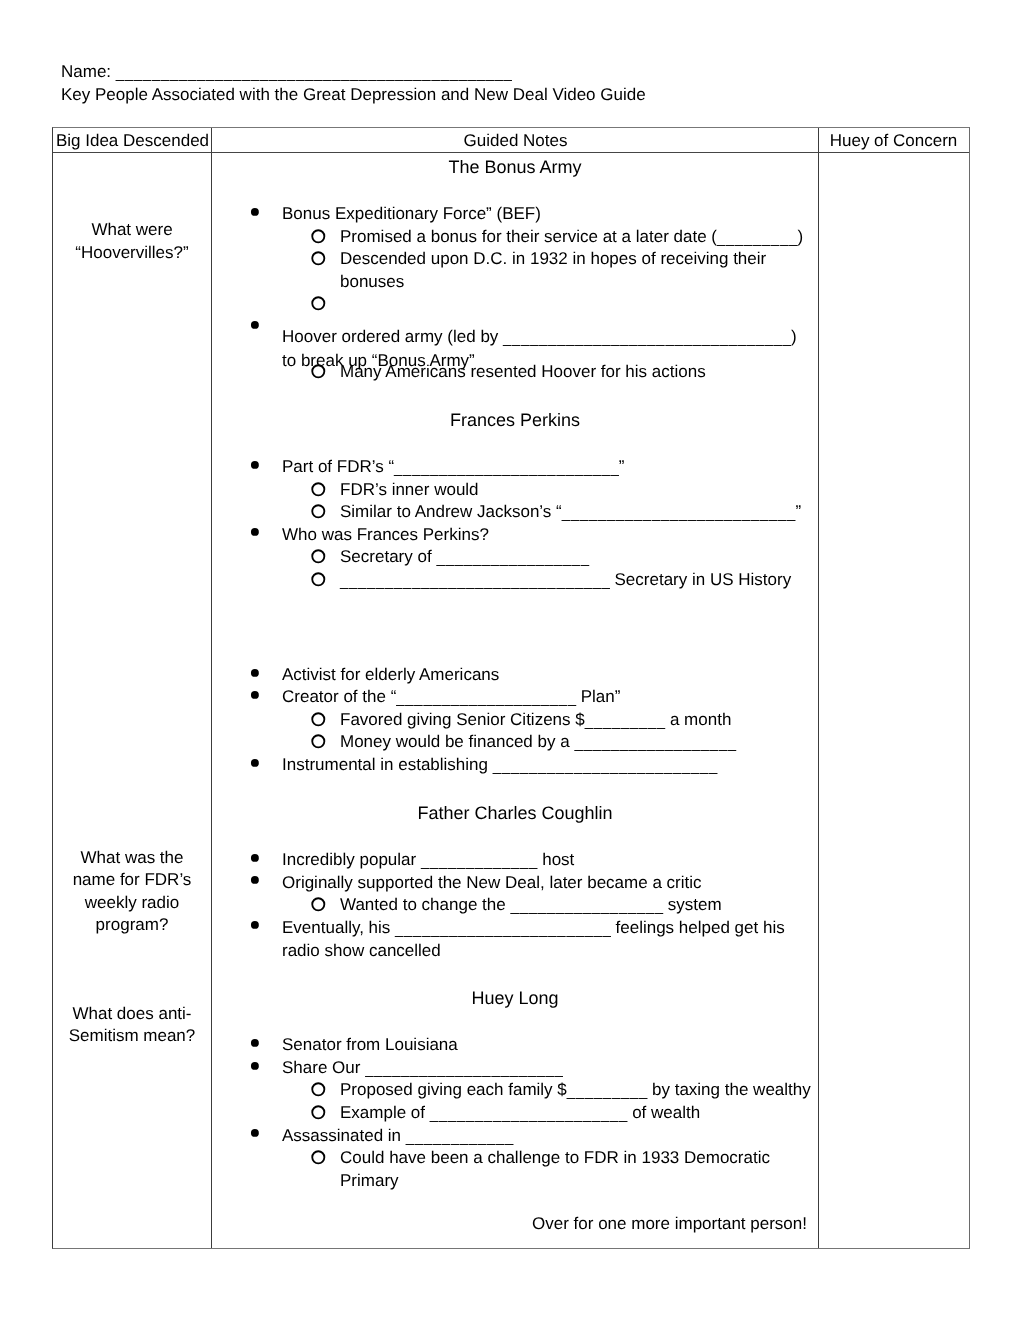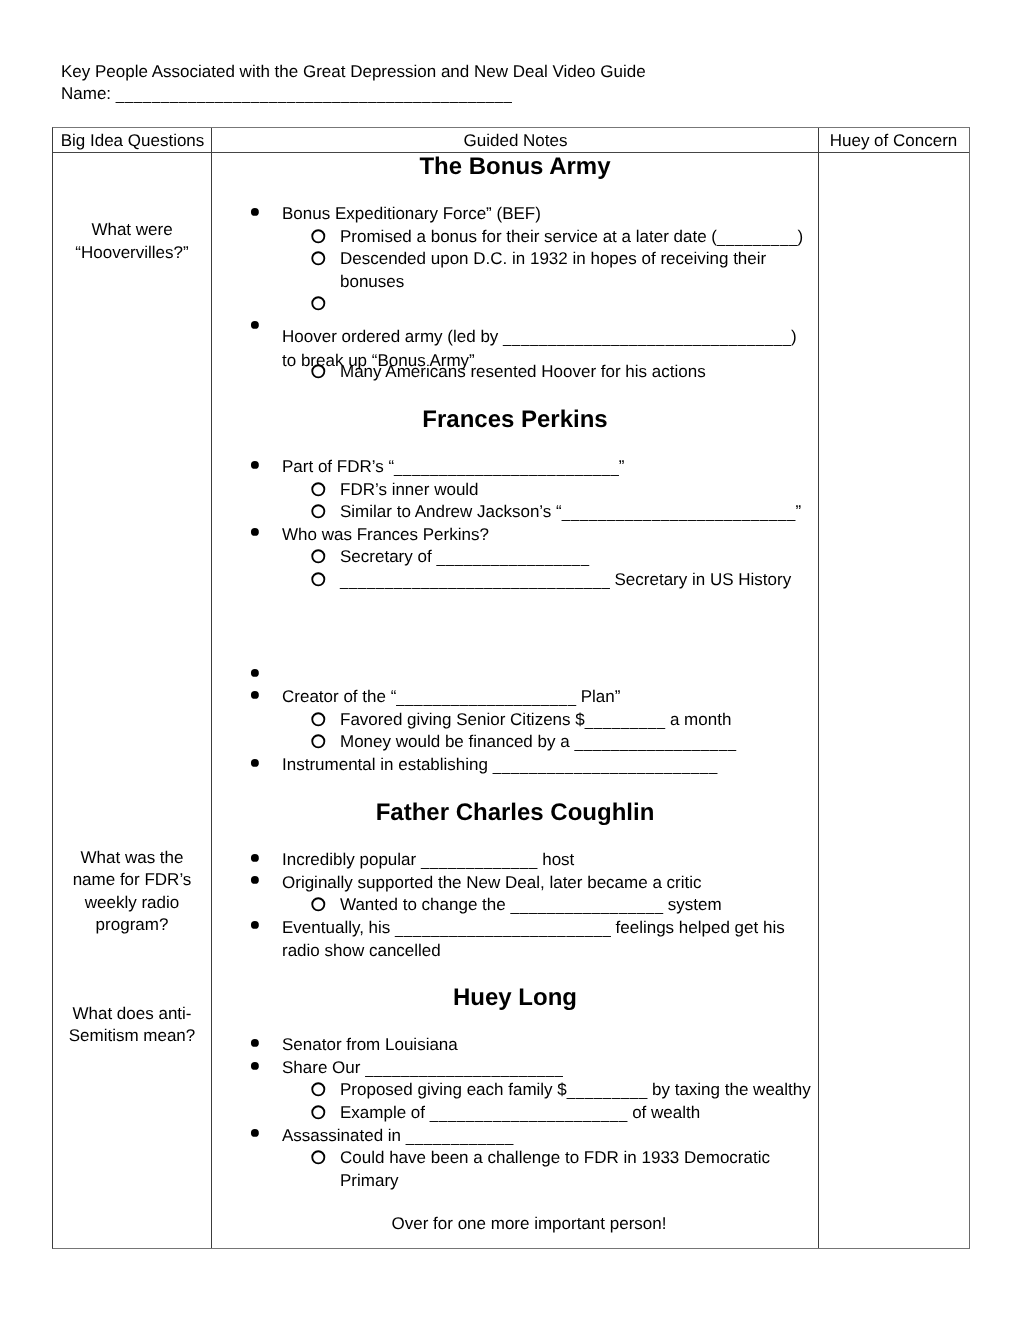--- a/index.html
+++ b/index.html
@@ -26,46 +26,46 @@
 #column-header-1{left:0;width:159px;}
 #column-header-2{left:160px;width:605px;}
 #column-header-3{left:766px;width:149px;}
 
 
 .q{position:absolute;left:10px;width:138px;text-align:center;
    font-size:17px;line-height:22.52px;white-space:pre-line;}
 
 
 .sec-heading{position:absolute;left:159px;width:606px;text-align:center;
-   font-size:24px;line-height:22.52px;font-weight:bold;}
+   font-size:18px;line-height:22.52px;font-weight:normal;}
 .item{position:absolute;font-size:17px;line-height:22.52px;}
 .lvl1{left:229px;width:524px;}
 .lvl2{left:287px;width:479px;}
 .bullet{position:absolute;left:196px;width:12px;height:12px;}
 .ring{position:absolute;left:258px;width:18px;height:18px;}
-#footer-note{position:absolute;left:173px;width:606px;text-align:center;
+#footer-note{position:absolute;left:148px;width:606px;text-align:right;
    font-size:17px;line-height:22.52px;}
 #areas-of-concern-cell{position:absolute;left:766px;top:25px;width:149px;height:1095px;
    font-size:17px;line-height:22.52px;}
 .rule{font-size:14.96px;letter-spacing:0.7px;margin-right:-0.7px;position:relative;top:1px;}
 
 </style>
 </head>
 <body>
 
 <div class="page">
   <div id="doc-header">
+    <div class="hdr-line"><span>Name:</span> <span><span class="rule">____________________________________________</span></span></div>
     <div class="hdr-line">Key People Associated with the Great Depression and New Deal Video Guide</div>
-    <div class="hdr-line"><span>Name:</span> <span><span class="rule">____________________________________________</span></span></div>
   </div>
   <div id="notes-table">
     <div class="vline" id="col-div-1"></div>
     <div class="vline" id="col-div-2"></div>
     <div id="header-row-divider"></div>
-    <div class="th" id="column-header-1">Big Idea Questions</div>
+    <div class="th" id="column-header-1">Big Idea Descended</div>
     <div class="th" id="column-header-2">Guided Notes</div>
     <div class="th" id="column-header-3">Huey of Concern</div>
     <div class="q" style="top:91.4px">What were
 “Hoovervilles?”</div>
     <div class="q" style="top:718.9px">What was the
 name for FDR’s
 weekly radio
 program?</div>
     <div class="q" style="top:874.9px">What does anti-
 Semitism mean?</div>
@@ -114,20 +114,21 @@
           <circle cx="73" cy="73" r="60.5" fill="none" stroke="#000" stroke-width="18.5"></circle>
         </svg></div>
     <div class="item lvl2" style="top:418.1px">Secretary of <span class="rule">_________________</span></div>
     <div class="ring" style="top:443.6px"><svg width="18" height="18" viewBox="0 0 180 180">
           <circle cx="73" cy="73" r="60.5" fill="none" stroke="#000" stroke-width="18.5"></circle>
         </svg></div>
     <div class="item lvl2" style="top:440.6px"><span class="rule">______________________________</span> Secretary in US History</div>
     <div class="bullet" style="top:537.5px"><svg width="12" height="12" viewBox="0 0 120 120">
           <circle cx="59" cy="59" r="39.5" fill="#000"></circle>
         </svg></div>
+    <div class="item lvl1" style="top:535.8px">Activist for elderly Americans</div>
     <div class="bullet" style="top:560.1px"><svg width="12" height="12" viewBox="0 0 120 120">
           <circle cx="59" cy="59" r="39.5" fill="#000"></circle>
         </svg></div>
     <div class="item lvl1" style="top:558.4px">Creator of the “<span class="rule">____________________</span> Plan”</div>
     <div class="ring" style="top:583.9px"><svg width="18" height="18" viewBox="0 0 180 180">
           <circle cx="73" cy="73" r="60.5" fill="none" stroke="#000" stroke-width="18.5"></circle>
         </svg></div>
     <div class="item lvl2" style="top:580.9px">Favored giving Senior Citizens $<span class="rule">_________</span> a month</div>
     <div class="ring" style="top:606.4px"><svg width="18" height="18" viewBox="0 0 180 180">
           <circle cx="73" cy="73" r="60.5" fill="none" stroke="#000" stroke-width="18.5"></circle>

